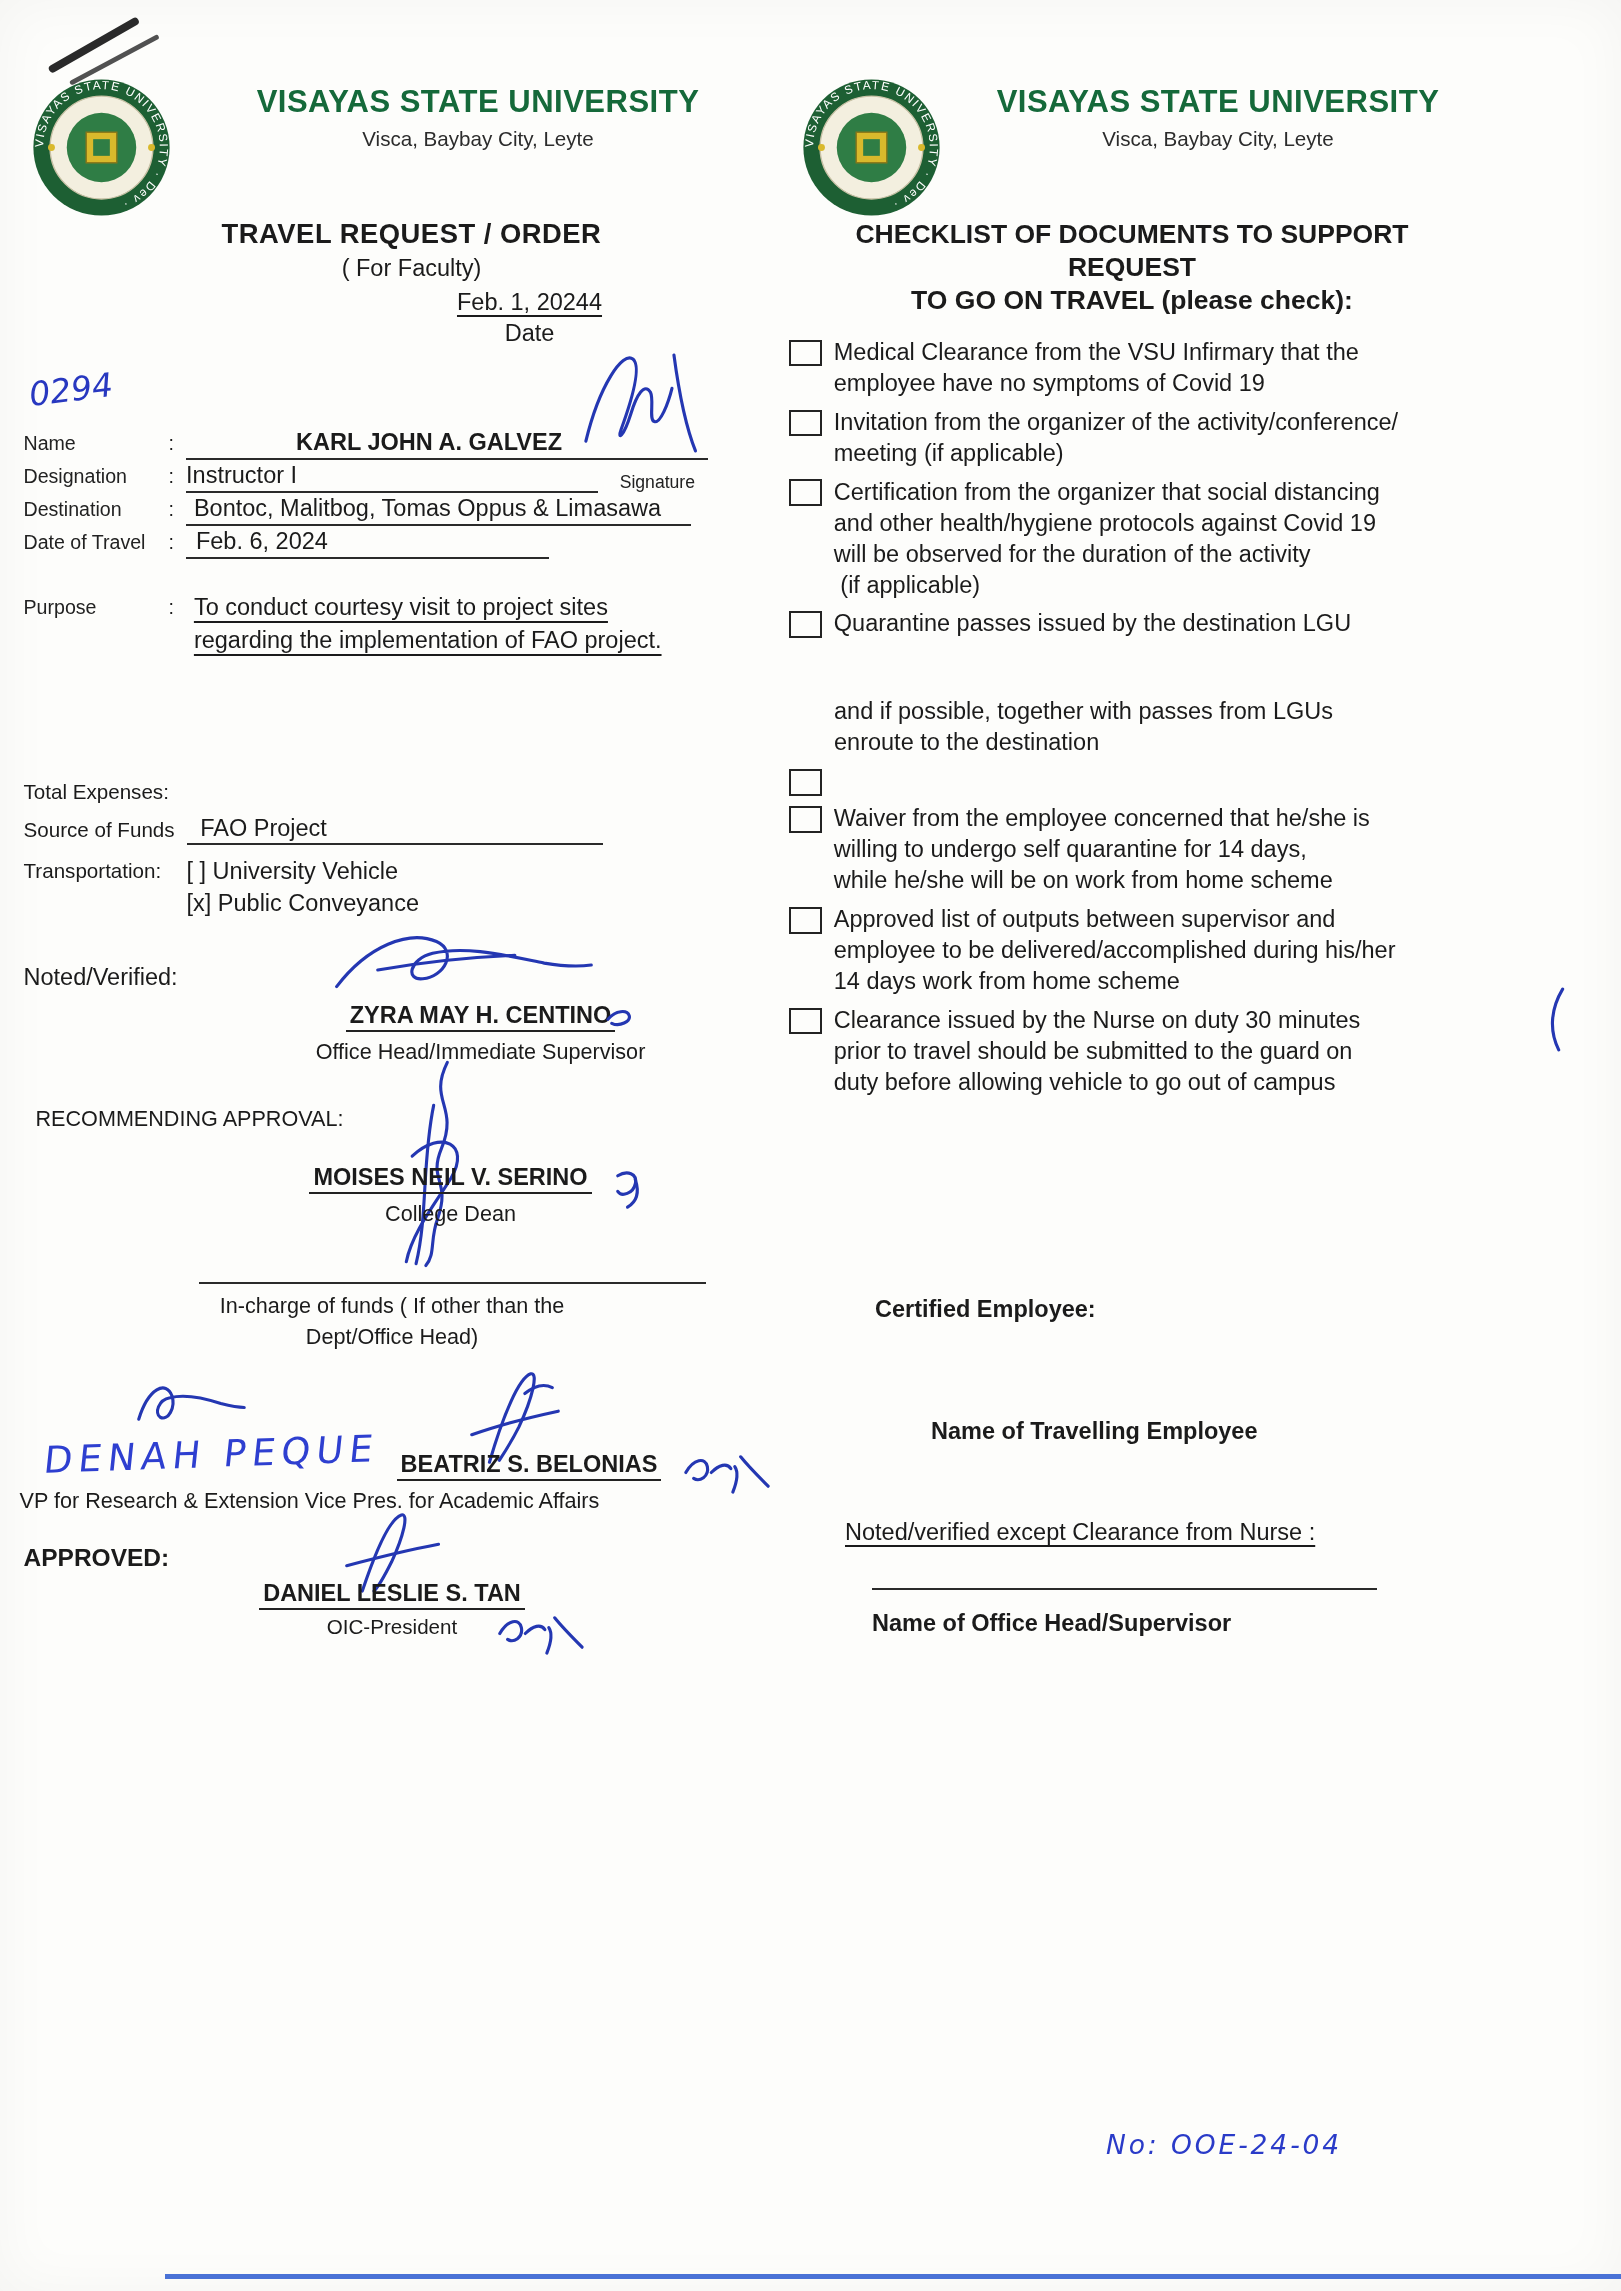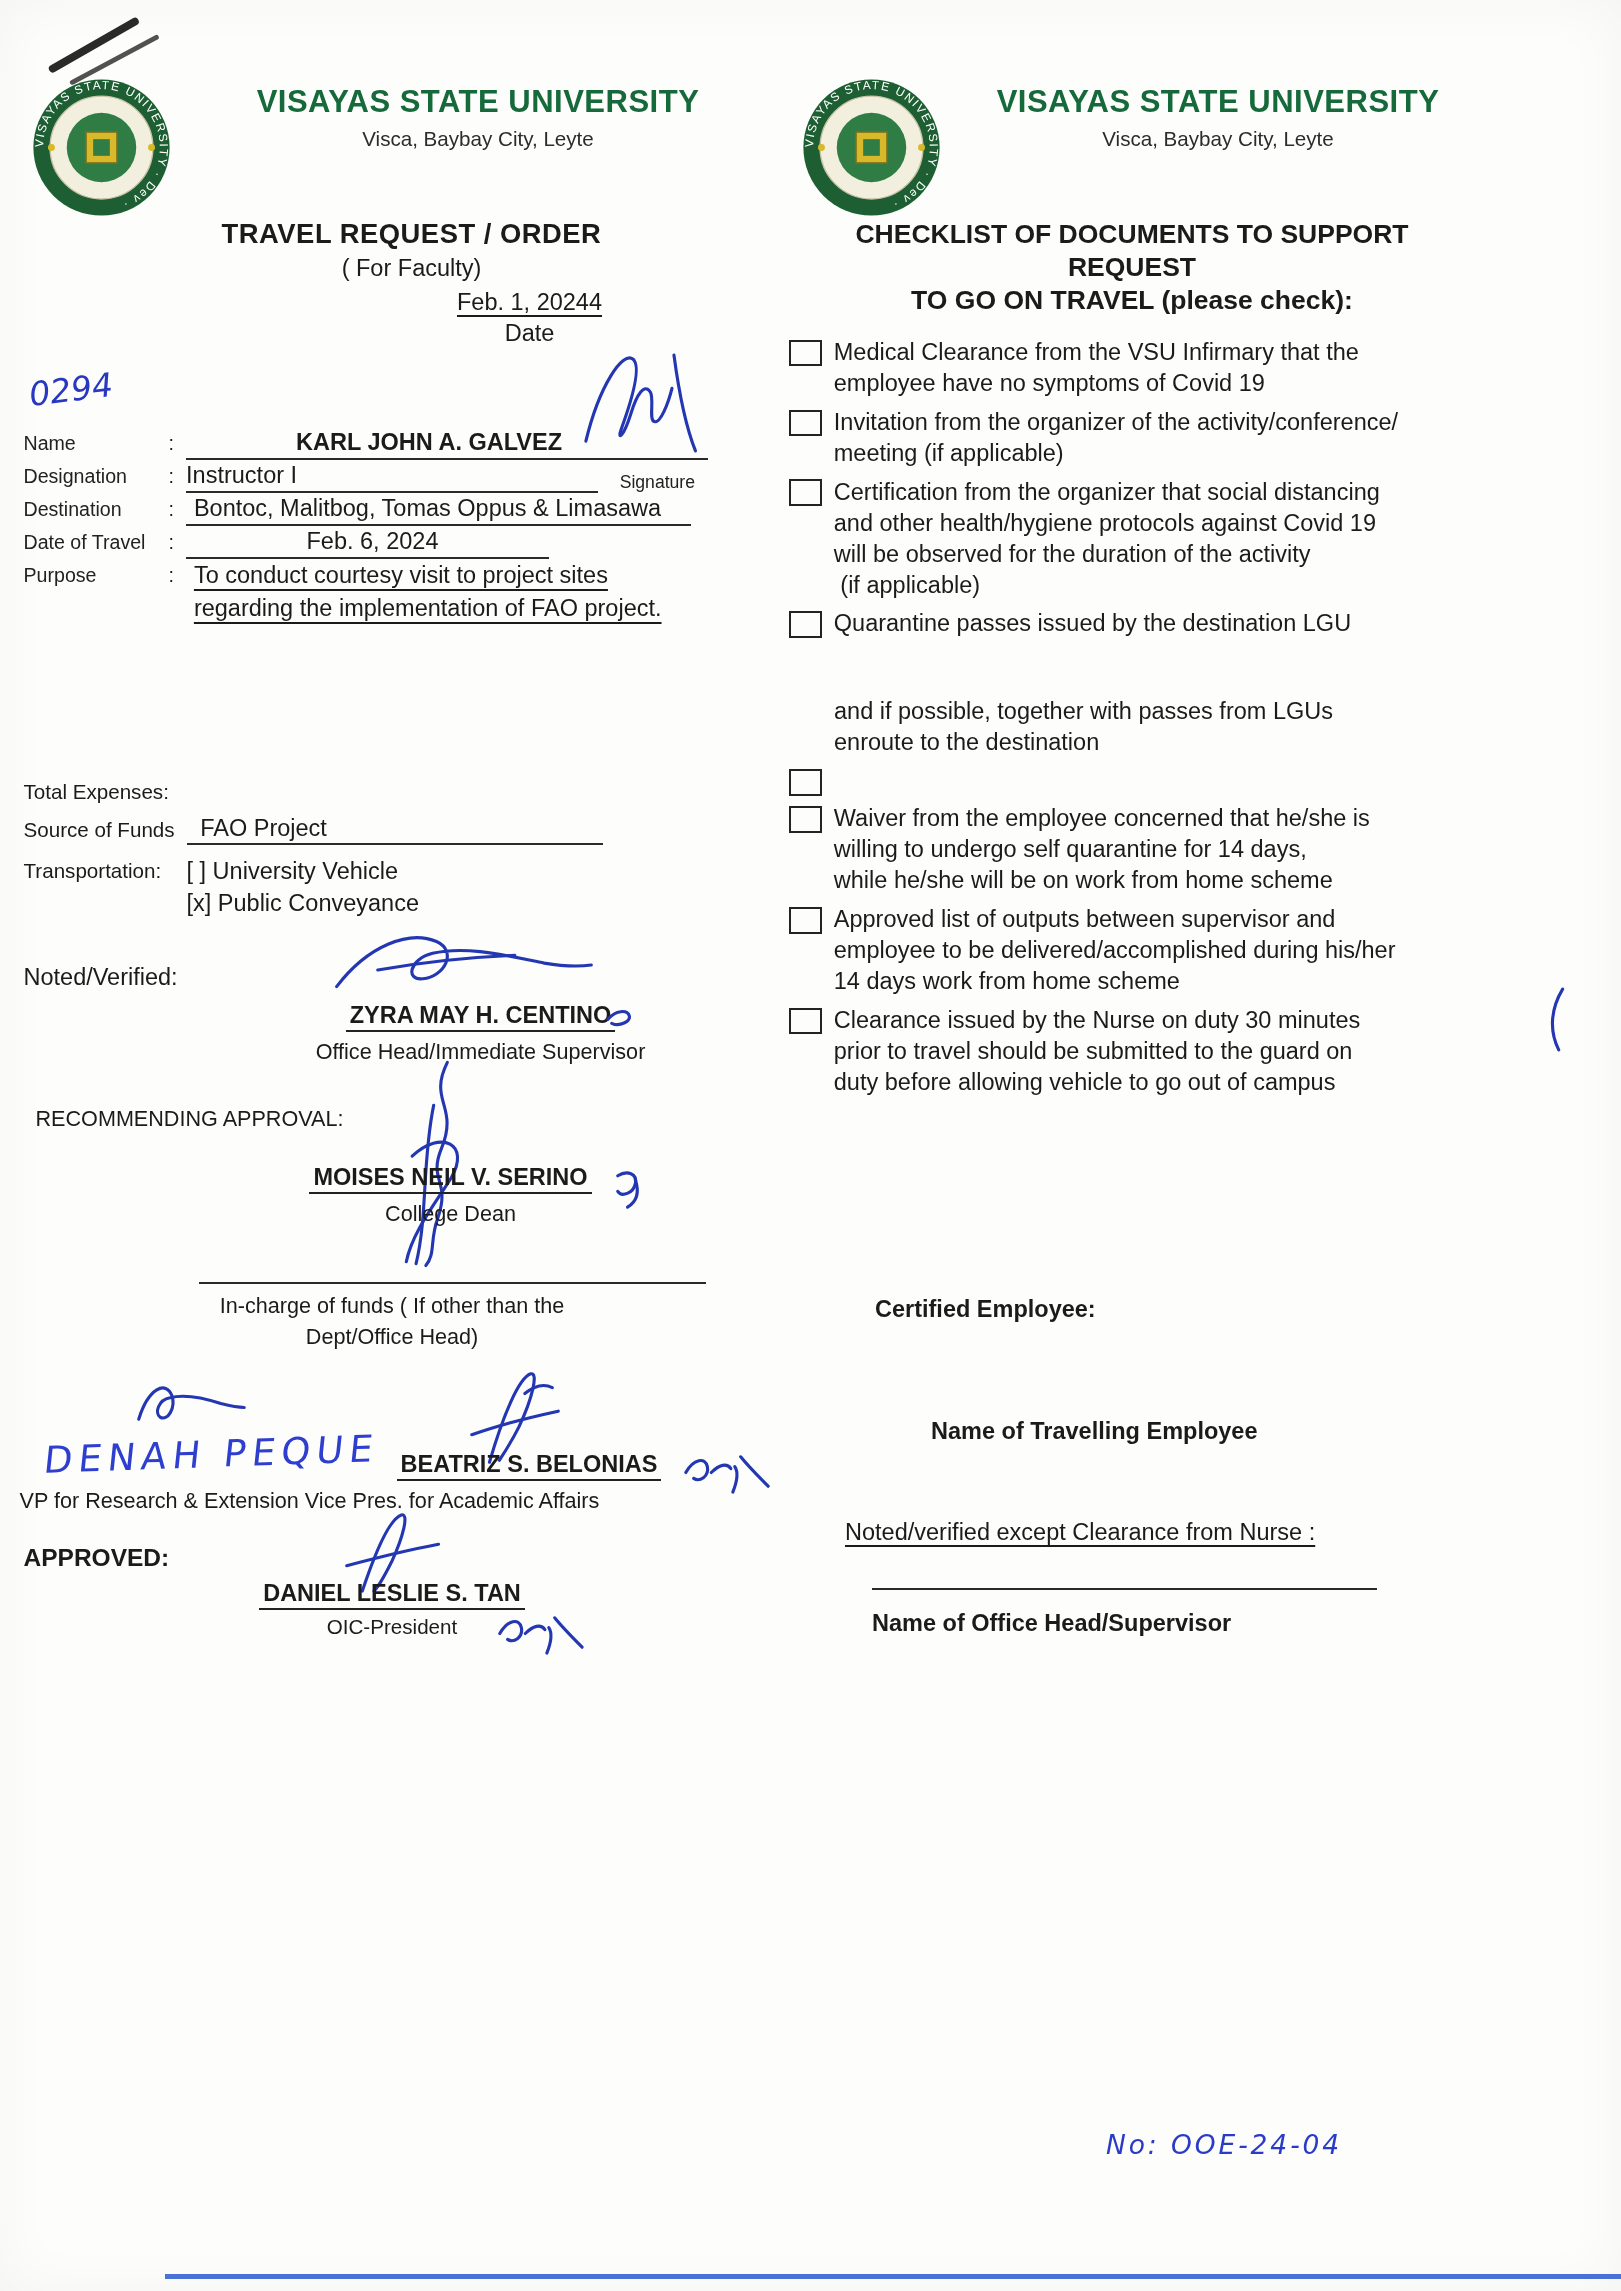--- a/index.html
+++ b/index.html
@@ -21,22 +21,22 @@
   .date-lbl { font-size:23.5px; margin-top:3.9px; }
 
   
   .fields .row { display:flex; height:33px; }
   .fields .lbl { width:145px; font-size:19.6px; line-height:33px; color:#222; }
   .fields .col { width:17.6px; font-size:19.6px; line-height:33px; }
   .fields .val { font-size:23.5px; line-height:30px; border-bottom:2px solid #2a2a2a; }
   .val-name { width:522px; font-weight:bold; padding-left:110px; }
   .val-desig { width:412px; text-align:left; }
   .val-dest { width:505px; padding-left:7.8px; }
-  .val-dot { width:363px; padding-left:9.8px;text-align:center; }
-  .row-purpose { display:flex; height:69px; }
+  .val-dot { width:363px; padding-left:9.8px; }
+  .row-purpose { display:flex; height:69px;margin-top:32px; }
   .val-purpose { font-size:23.5px; line-height:33px; white-space:pre-line;
     text-decoration:underline; text-underline-offset:5.9px; padding-left:7.8px; }
   .sig-small-lbl { font-size:17.6px; color:#222; }
 
   .small-lbl { font-size:20.6px; }
   .exp-row { display:flex; margin-top:9.8px; }
   .exp-row .lbl { width:163px; font-size:20.6px; line-height:31px; }
   .funds-val { font-size:23.5px; line-height:29px; border-bottom:2px solid #2a2a2a; width:416px; padding-left:13.7px; }
   .transp-opt { font-size:23.5px; line-height:32px; }
 

